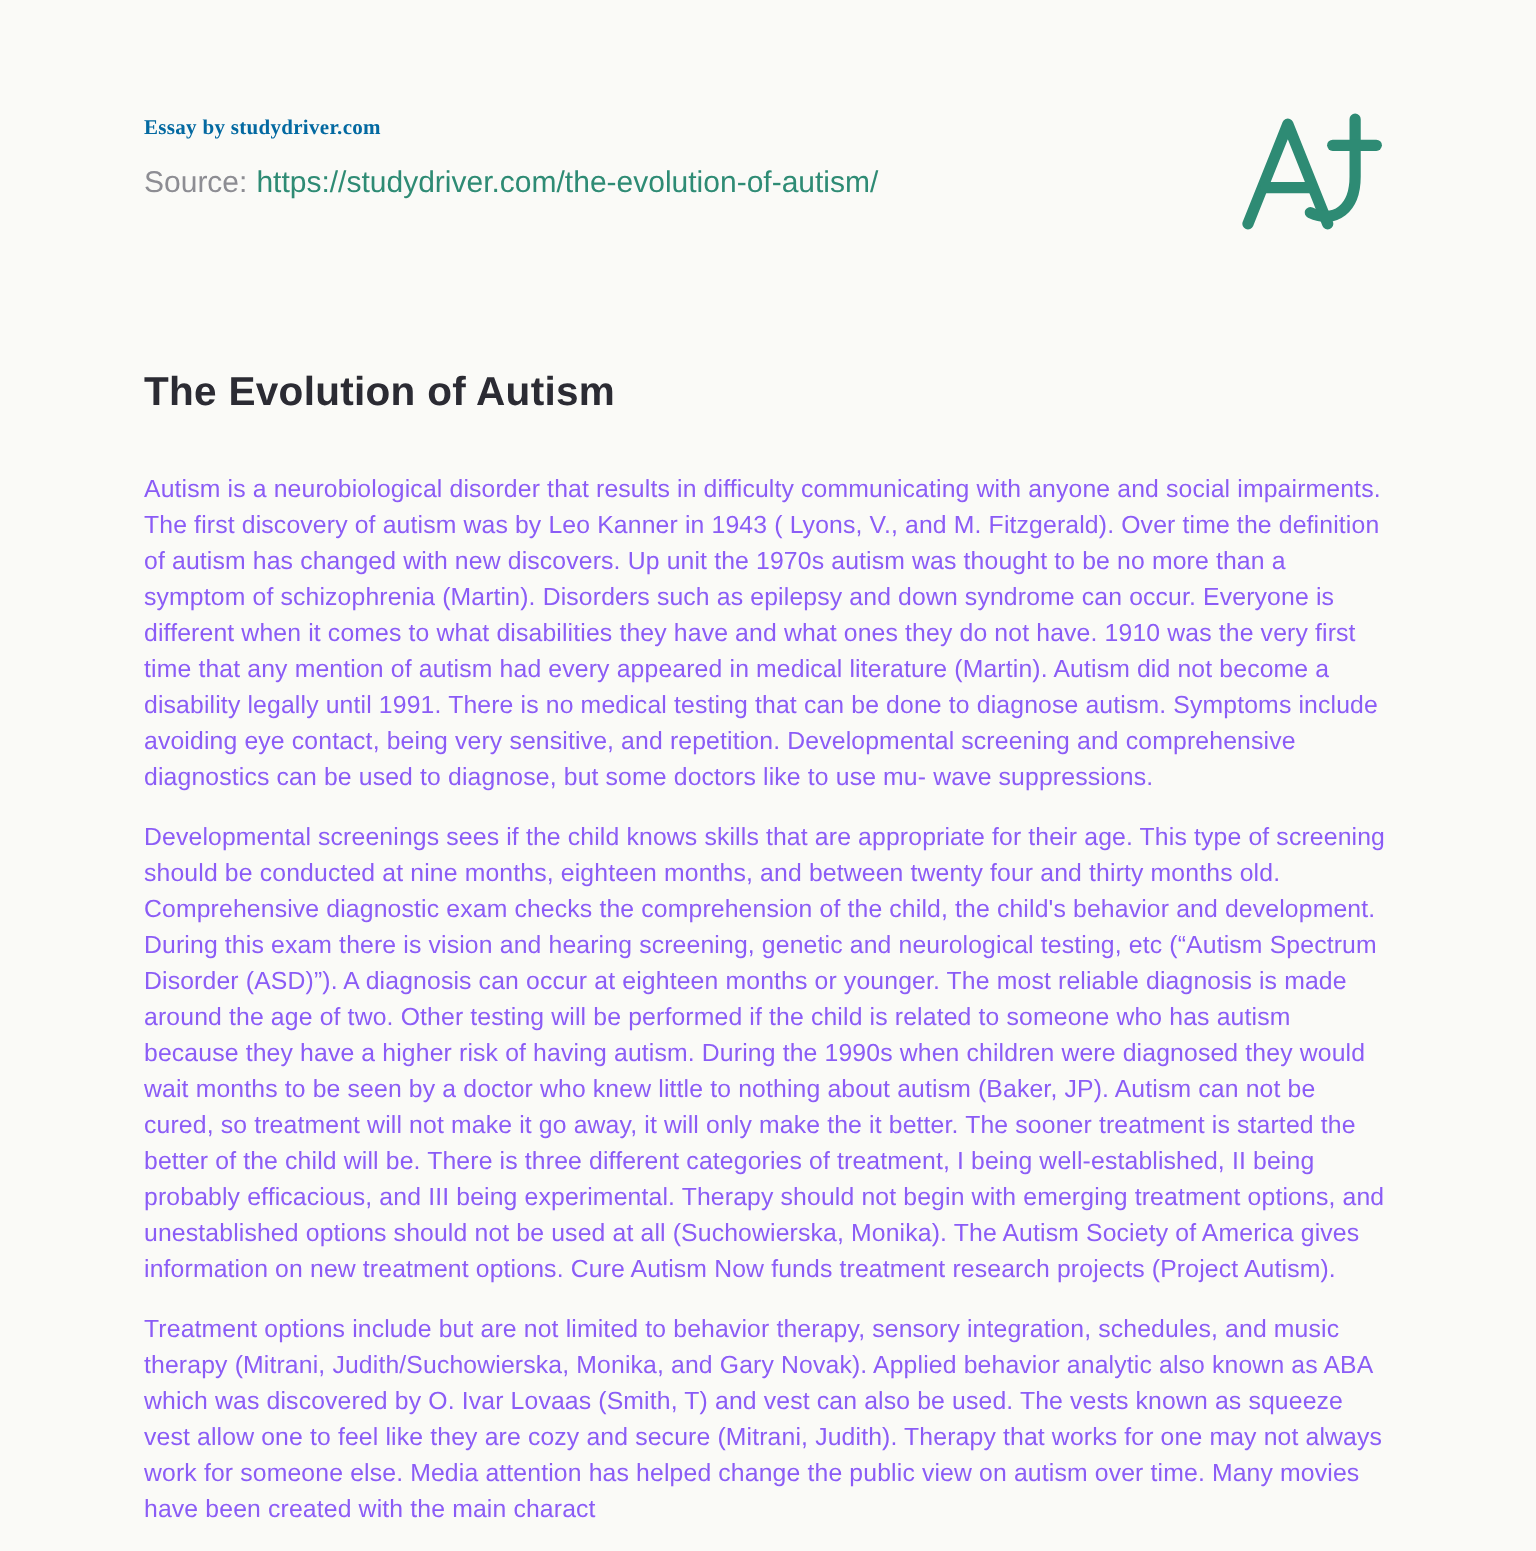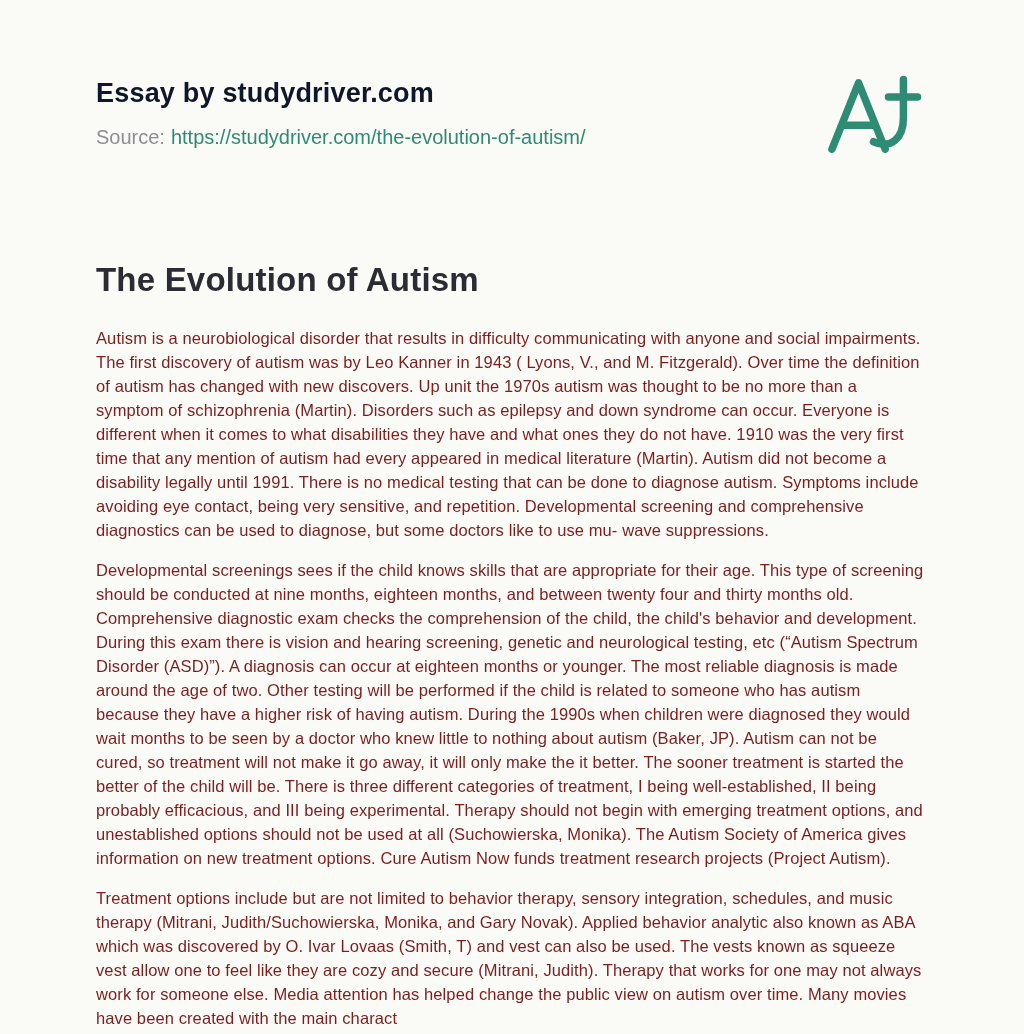--- a/index.html
+++ b/index.html
@@ -19,24 +19,25 @@
     height: 1034px;
     background: #fafaf7;
     box-sizing: border-box;
     overflow: hidden;
   }
   .content {
     padding: 0 96px;
   }
   .byline {
     padding-top: 78px;
-    font-size: 27px;
+    font-size: 14px;
     font-weight: 700;
-    color: #0f172a;
+    color: #0369a1;
     letter-spacing: 0.2px;
+    font-family: Liberation Serif, serif;
   }
   .source-row {
     margin-top: 17px;
     font-size: 20px;
     color: #8d8d93;
   }
   .source-label {
     margin-right: 6px;
   }
   .source-link {
@@ -45,31 +46,31 @@
     cursor: pointer;
   }
   .logo {
     position: absolute;
     top: 72px;
     right: 94px;
     width: 108px;
     height: 88px;
   }
   .title {
-    margin: 112px 0 27px 0;
-    font-size: 33px;
+    margin: 112px 0 37px 0;
+    font-size: 27px;
     font-weight: 700;
     color: #2b2b33;
     letter-spacing: 0.2px;
   }
   .para {
     margin: 0 0 16px 0;
     font-size: 16.5px;
     line-height: 24px;
-    color: #7f1d1d;
+    color: #8b5cf6;
     letter-spacing: 0.1px;
   }
 </style>
 </head>
 <body>
 
 <div class="page">
 
   <div class="logo">
     <svg viewBox="0 0 130 100" width="108" height="88" aria-hidden="true">

